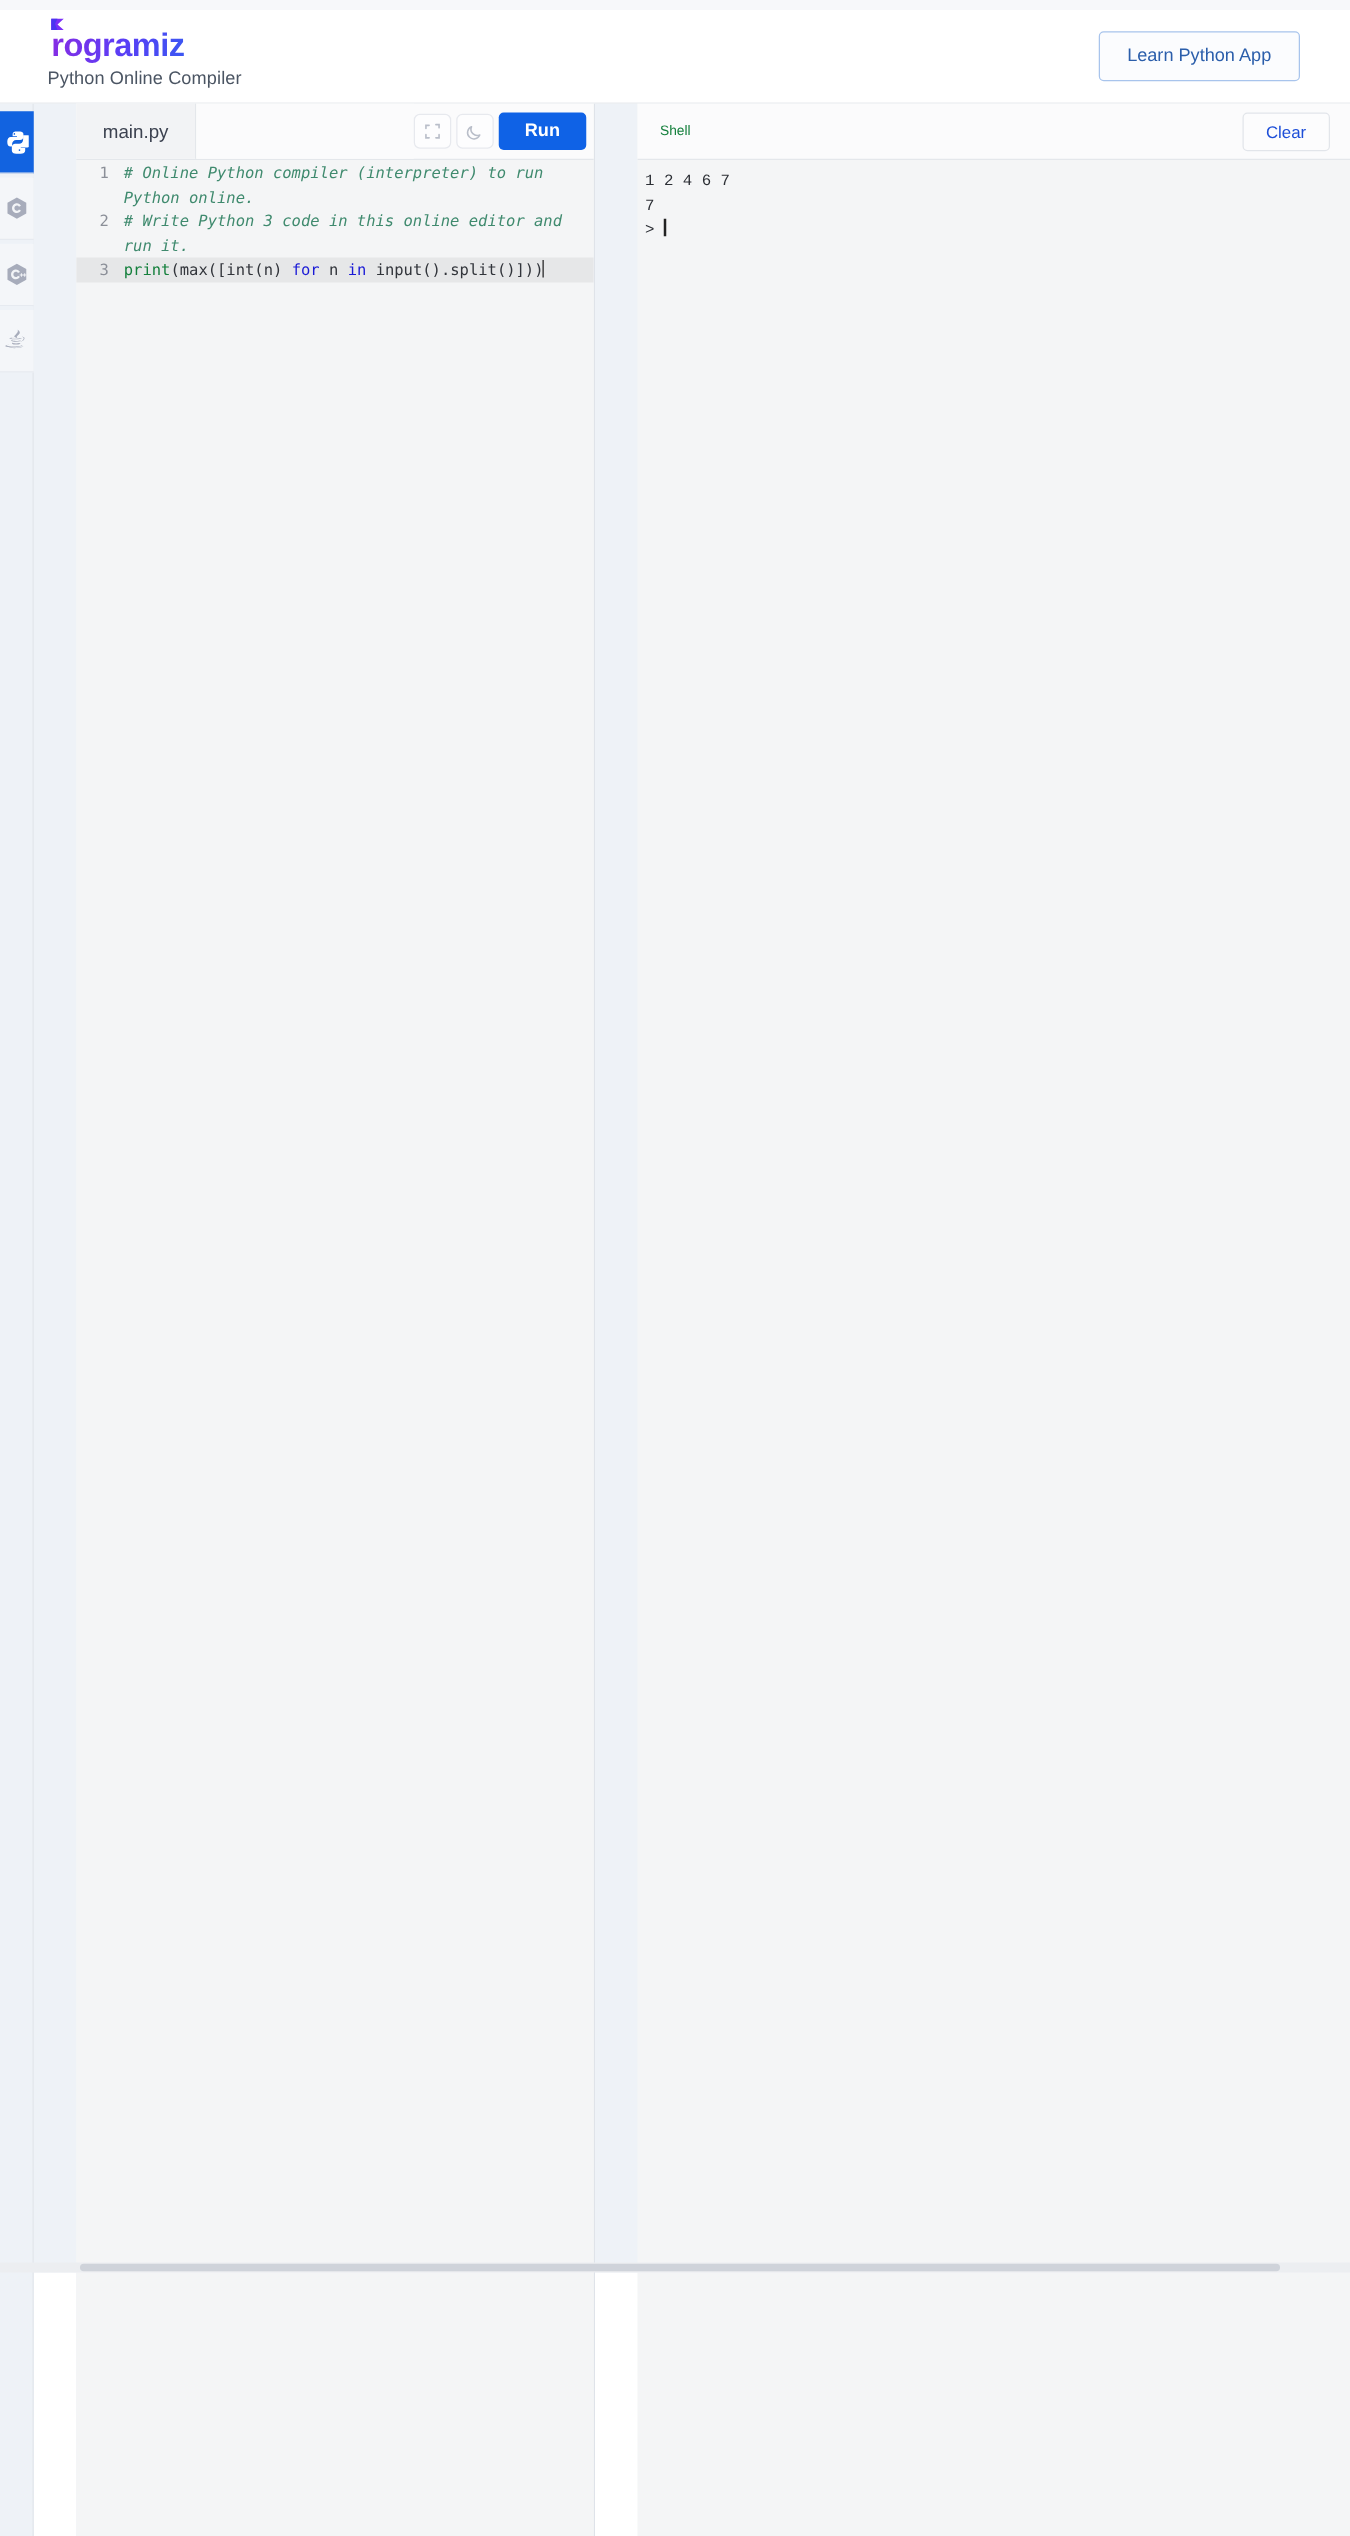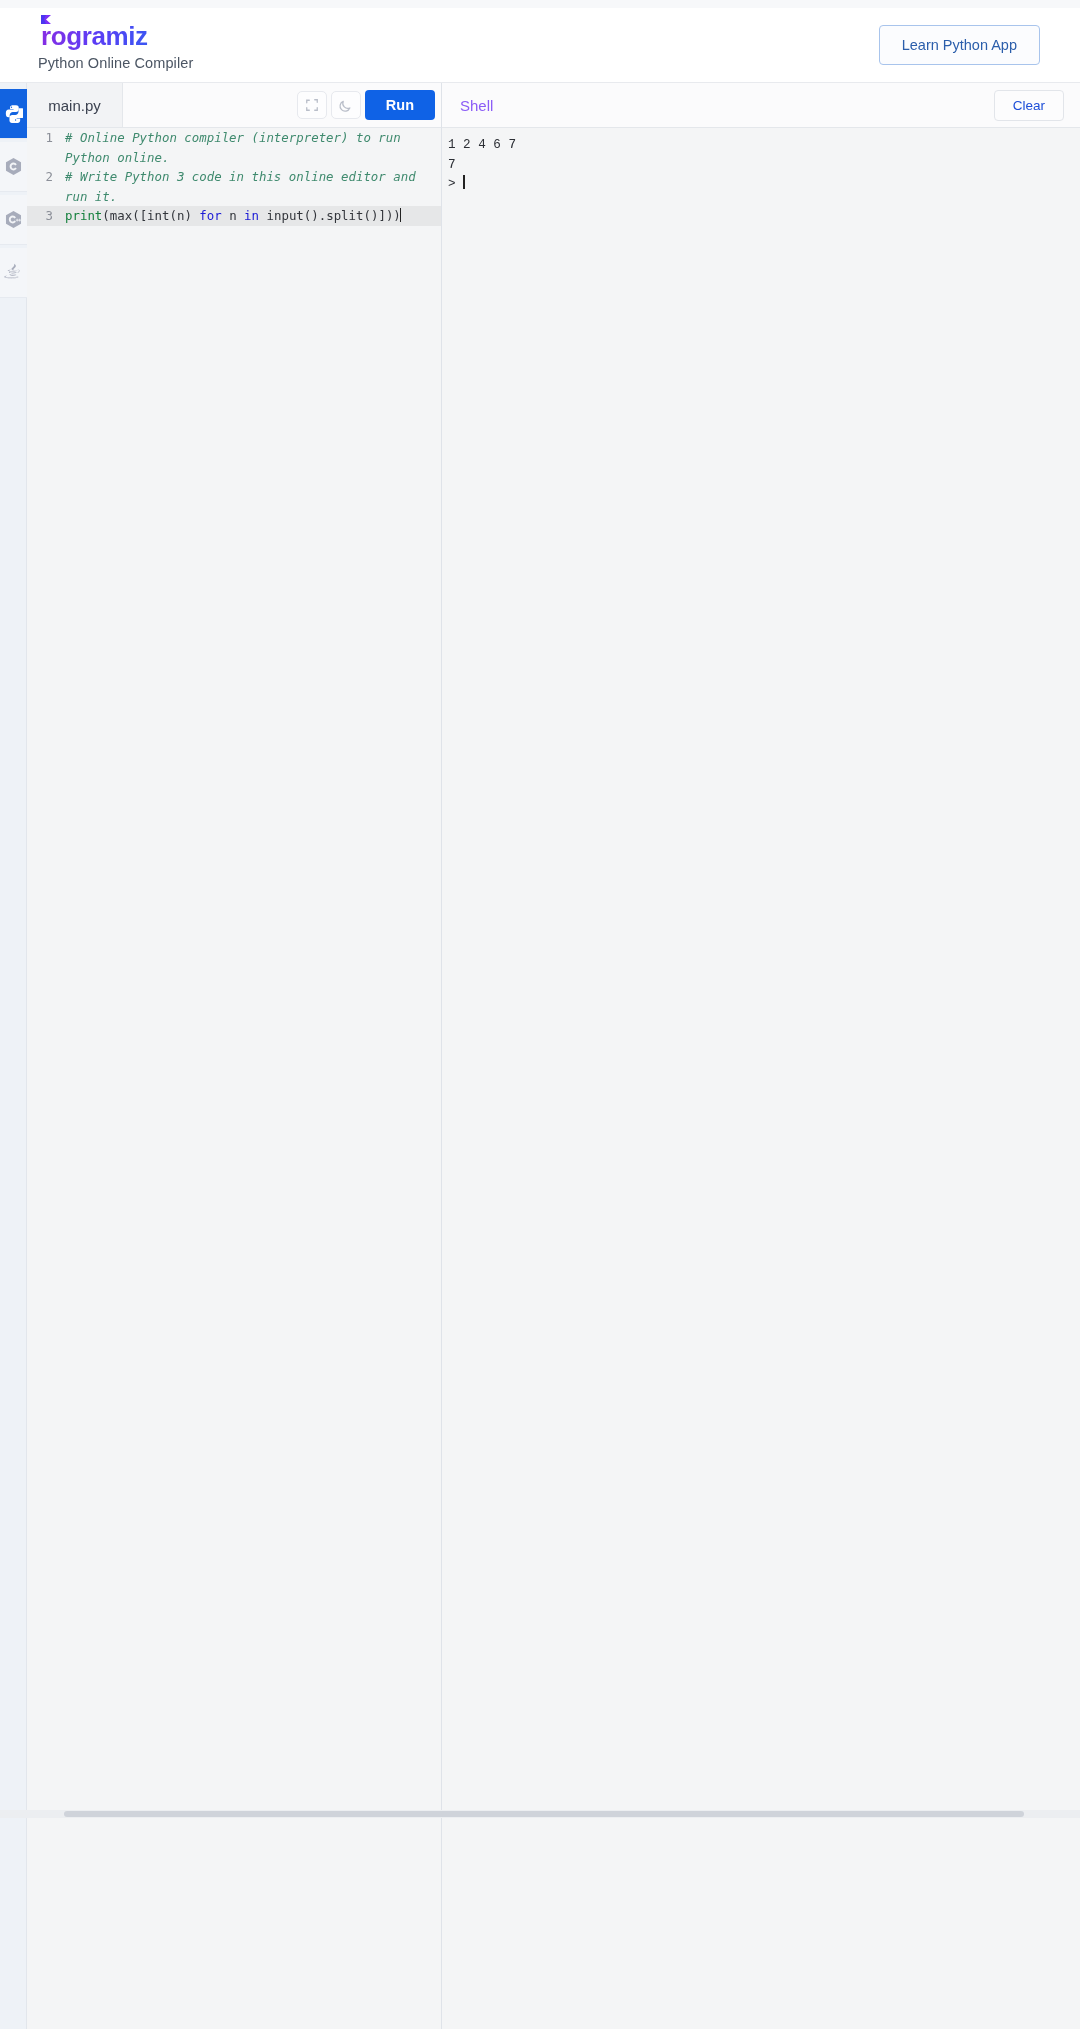--- a/index.html
+++ b/index.html
@@ -32,21 +32,21 @@
   }
   .tagline { font-size: 14.5px; color: #4b5563; margin-top: 4px; letter-spacing: .1px; }
   .learn-btn {
     border: 1px solid #a8c4ec; border-radius: 4px;
     background: #fbfcfe; color: #2b5eab;
     font-size: 14.5px; padding: 11px 22px; cursor: pointer;
     font-family: "Liberation Sans", sans-serif;
   }
 
   
-  .body { display: flex; height: 1946px; }
+  .body { display: flex; height: 1946px; gap: 34px; }
 
   
   .rail {
     width: 27px; background: #eef2f7;
     border-right: 1px solid #e2e6ec;
     padding-top: 6px; flex: 0 0 27px;
   }
   .rail-item {
     width: 27px; height: 50px;
     display: flex; align-items: center; justify-content: center;
@@ -103,21 +103,21 @@
   .caret { display: inline-block; width: 1px; height: 14px; background: #222;
            vertical-align: -2px; margin-left: -1px; }
 
   
   .shell-col { flex: 1; display: flex; flex-direction: column; background: #f4f5f6; }
   .shell-toolbar {
     height: 45px; background: #fbfbfc; display: flex; align-items: center;
     justify-content: space-between; padding: 0 16px 0 18px;
     border-bottom: 1px solid #e4e7eb;
   }
-  .shell-title { font-size: 15px; color: #8b5cf6; }
+  .shell-title { font-size: 11px; color: #15803d; }
   .clear-btn {
     border: 1px solid #e2e5ea; background: #fcfcfd; color: #1d4ed8;
     font-size: 13.5px; border-radius: 4px; padding: 7px 18px; cursor: pointer;
     font-family: "Liberation Sans", sans-serif;
   }
   .shell-out {
     flex: 1; padding: 8px 0 0 6px;
     font-family: Liberation Mono, monospace; font-size: 12.6px; line-height: 19.5px;
     color: #2c2f35; cursor: text;
   }

